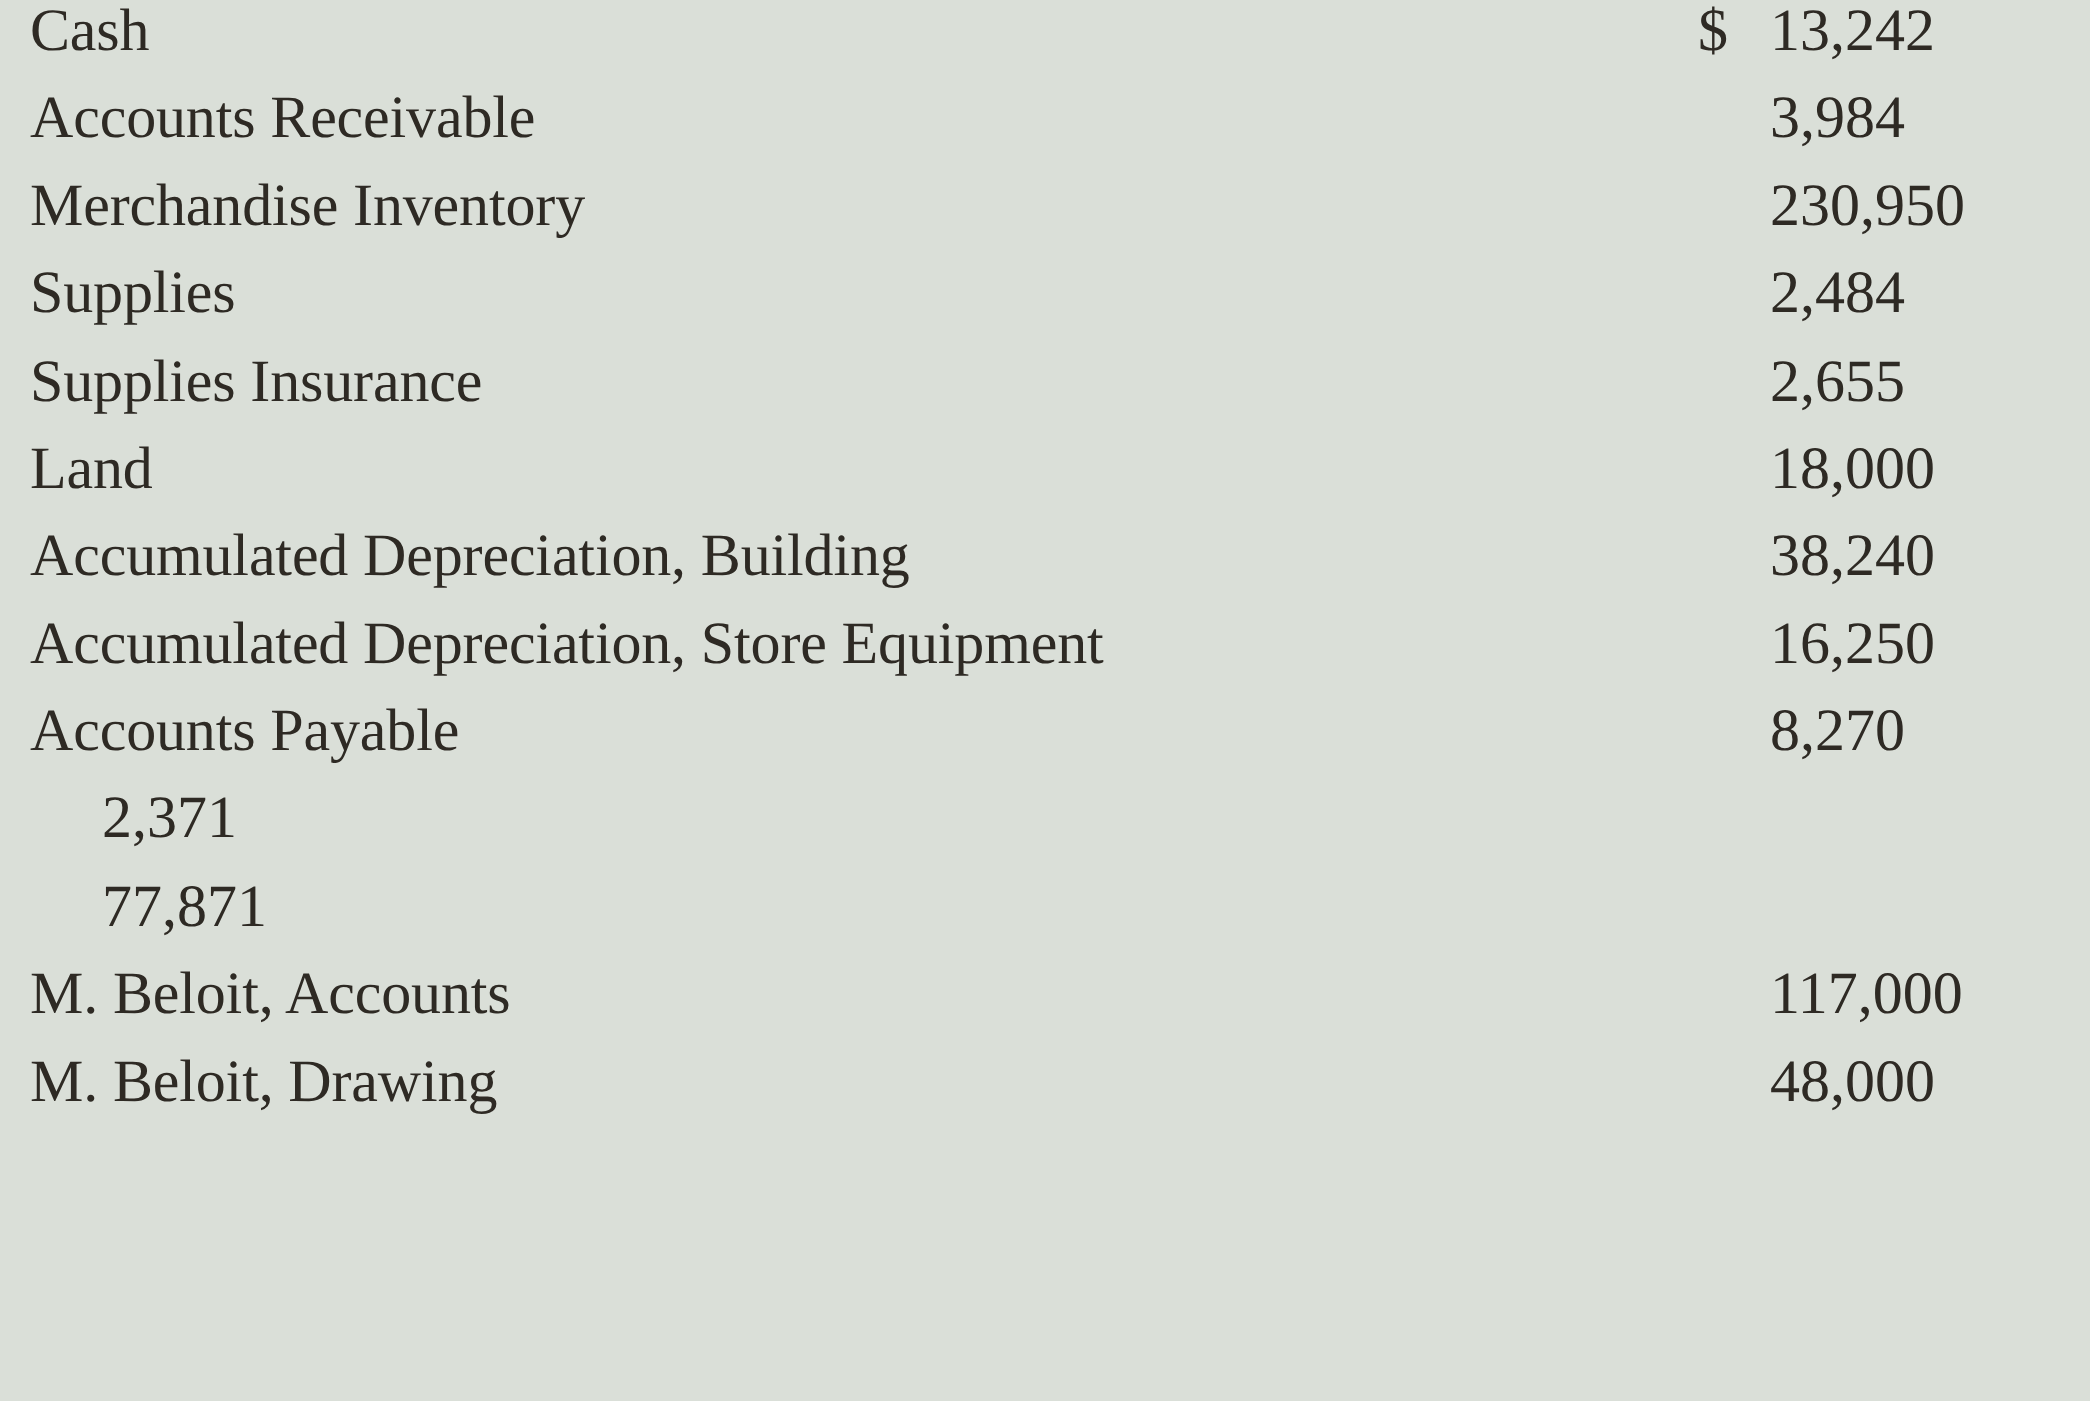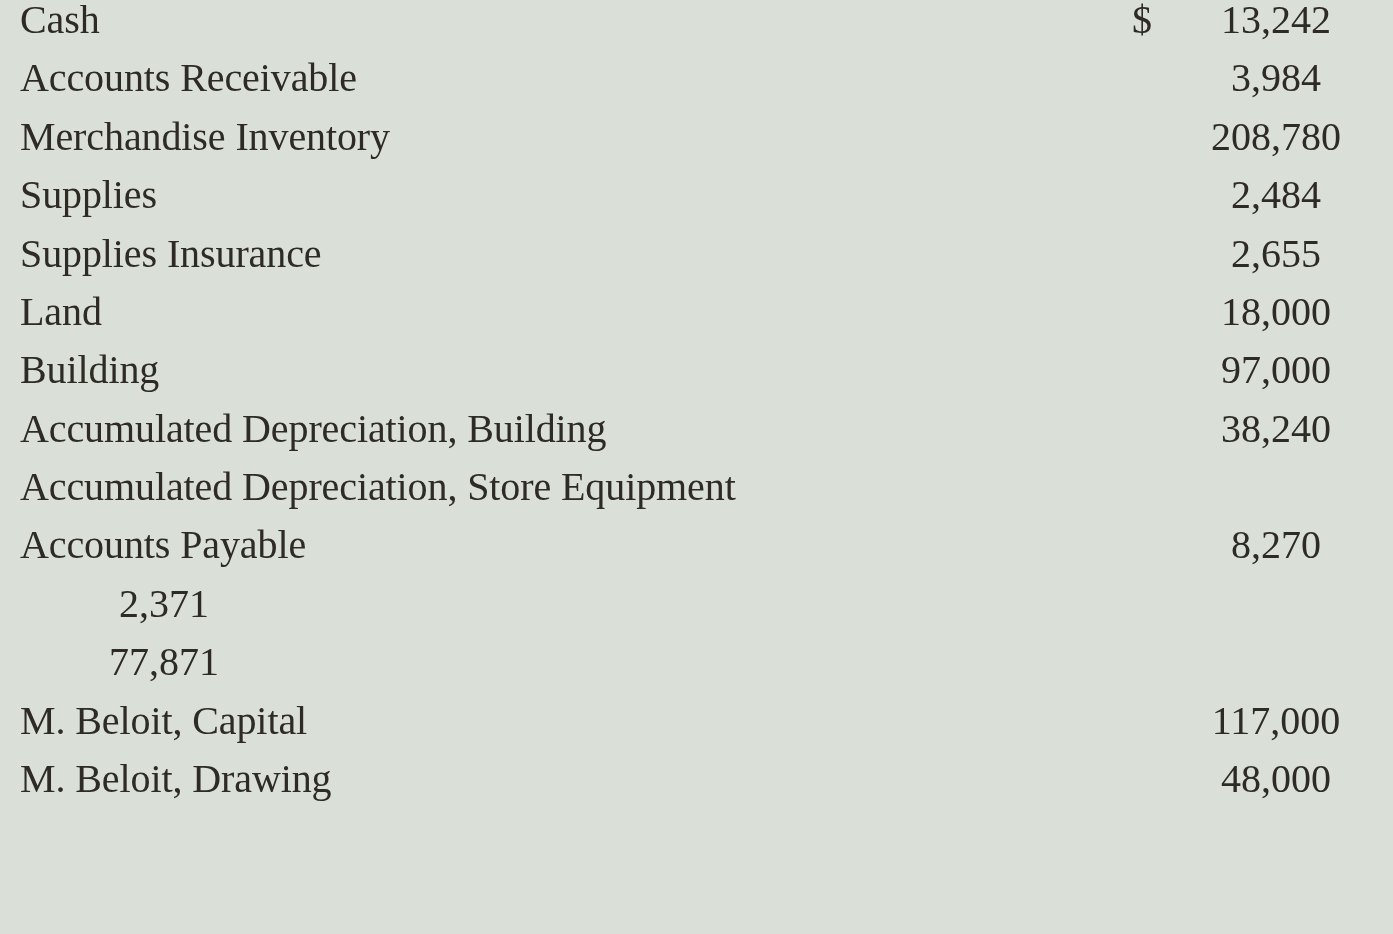--- a/index.html
+++ b/index.html
@@ -55,21 +55,21 @@
     flex: none;
   }
 
   .currency-symbol.blank {
     visibility: hidden;
   }
 
   .account-amount {
     font-size: 40px;
     line-height: 1;
-    text-align: center;
+    text-align: left;
     font-variant-numeric: lining-nums;
     min-width: 192px;
   }
 </style>
 </head>
 <body>
 
 <div id="account-sheet">
     <div class="account-row">
       <span class="account-name">Cash</span>
@@ -82,21 +82,21 @@
       <span class="account-name">Accounts Receivable</span>
       <span class="amount-group">
         <span class="currency-symbol blank"></span>
         <span class="account-amount">3,984</span>
       </span>
     </div>
     <div class="account-row">
       <span class="account-name">Merchandise Inventory</span>
       <span class="amount-group">
         <span class="currency-symbol blank"></span>
-        <span class="account-amount">208,780</span>
+        <span class="account-amount">230,950</span>
       </span>
     </div>
     <div class="account-row">
       <span class="account-name">Supplies</span>
       <span class="amount-group">
         <span class="currency-symbol blank"></span>
         <span class="account-amount">2,484</span>
       </span>
     </div>
     <div class="account-row">
@@ -107,35 +107,32 @@
       </span>
     </div>
     <div class="account-row">
       <span class="account-name">Land</span>
       <span class="amount-group">
         <span class="currency-symbol blank"></span>
         <span class="account-amount">18,000</span>
       </span>
     </div>
     <div class="account-row">
-      <span class="account-name">Building</span>
-      <span class="amount-group">
-        <span class="currency-symbol blank"></span>
-        <span class="account-amount">97,000</span>
-      </span>
-    </div>
-    <div class="account-row">
       <span class="account-name">Accumulated Depreciation, Building</span>
       <span class="amount-group">
         <span class="currency-symbol blank"></span>
         <span class="account-amount">38,240</span>
       </span>
     </div>
     <div class="account-row">
       <span class="account-name">Accumulated Depreciation, Store Equipment</span>
+      <span class="amount-group">
+        <span class="currency-symbol blank"></span>
+        <span class="account-amount">16,250</span>
+      </span>
     </div>
     <div class="account-row">
       <span class="account-name">Accounts Payable</span>
       <span class="amount-group">
         <span class="currency-symbol blank"></span>
         <span class="account-amount">8,270</span>
       </span>
     </div>
     <div class="account-row">
       <span class="amount-group">
@@ -143,21 +140,21 @@
         <span class="account-amount">2,371</span>
       </span>
     </div>
     <div class="account-row">
       <span class="amount-group">
         <span class="currency-symbol blank"></span>
         <span class="account-amount">77,871</span>
       </span>
     </div>
     <div class="account-row">
-      <span class="account-name">M. Beloit, Capital</span>
+      <span class="account-name">M. Beloit, Accounts</span>
       <span class="amount-group">
         <span class="currency-symbol blank"></span>
         <span class="account-amount">117,000</span>
       </span>
     </div>
     <div class="account-row">
       <span class="account-name">M. Beloit, Drawing</span>
       <span class="amount-group">
         <span class="currency-symbol blank"></span>
         <span class="account-amount">48,000</span>

